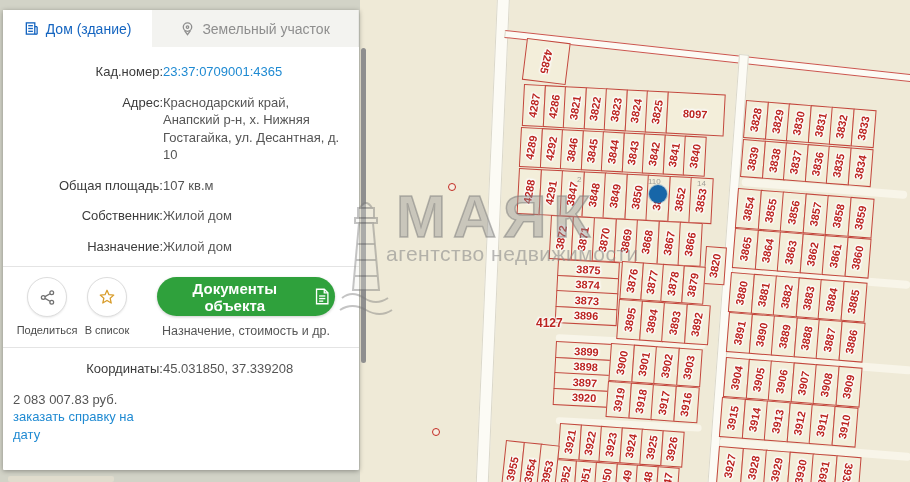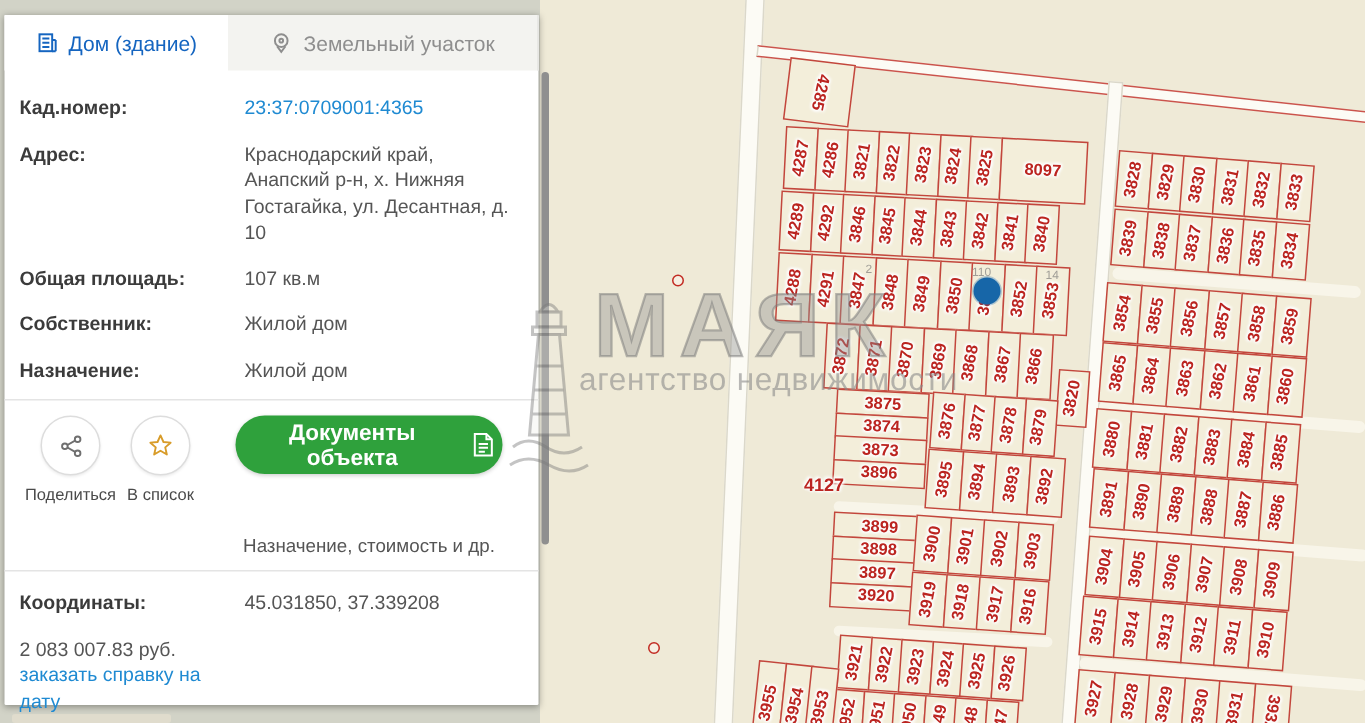--- a/index.html
+++ b/index.html
@@ -34,30 +34,30 @@
   #wm-lh{position:absolute;left:0;top:14px;opacity:.55;}
   
   #panel{position:absolute;left:3px;top:10px;width:356px;height:460px;background:#fff;z-index:10;
     box-shadow:0 1px 5px rgba(0,0,0,.35);border-radius:1px;}
   #tabs{display:flex;height:37px;}
   .tab{display:flex;align-items:center;justify-content:center;gap:7px;font-size:14px;cursor:pointer;}
   .tab-inactive{flex:1.38;background:#f3f3f0;color:#8e8e8e;border-right:1px solid #e8e8e5;}
   .tab-active{flex:1;background:#fff;color:#1565c0;font-weight:500;}
   .tab svg{flex:0 0 auto;}
   .frow{display:grid;grid-template-columns:150px 1fr;padding:8px 14px 5px 10px;}
-  .flabel{font-size:13px;font-weight:bold;color:#3b3b3b;line-height:1.35;}
+  .flabel{font-size:13px;font-weight:normal;color:#3b3b3b;line-height:1.35;text-align:right;}
   .fvalue{font-size:13px;color:#555;line-height:1.35;}
   .vlink{color:#1f8ad2;text-decoration:none;cursor:pointer;display:block;}
   #actions{display:flex;align-items:flex-start;margin-top:6px;padding:10px 12px 9px 14px;
     border-top:1px solid #e4e4e4;border-bottom:1px solid #e4e4e4;}
   .circ-item{display:flex;flex-direction:column;align-items:center;width:60px;}
   .circ{width:38px;height:38px;border-radius:50%;border:1px solid #ddd;background:#fff;display:flex;
     align-items:center;justify-content:center;cursor:pointer;box-shadow:0 1px 2px rgba(0,0,0,.08);}
   .circ-cap{font-size:11px;color:#4a4a4a;margin-top:7px;white-space:nowrap;}
-  #docs-col{flex:1;display:flex;flex-direction:column;align-items:center;margin-left:8px;gap:33px;}
+  #docs-col{flex:1;display:flex;flex-direction:column;align-items:center;margin-left:8px;}
   #docs-btn{width:178px;height:39px;border:none;border-radius:20px;background:#2fa13c;color:#fff;
     font-family:"Liberation Sans",sans-serif;font-size:15px;font-weight:bold;display:flex;align-items:center;
     justify-content:center;gap:8px;cursor:pointer;box-shadow:0 1px 3px rgba(0,0,0,.2);}
   #docs-sub{font-size:12.5px;color:#555;margin-top:8px;}
   #scrollthumb{position:absolute;left:361px;top:48px;width:5px;height:315px;background:#8f8f8f;border-radius:3px;z-index:11;cursor:pointer;}
   #stub{position:absolute;left:8px;top:476px;width:106px;height:6px;background:#e0dccd;border-radius:2px;}
 </style>
 </head>
 <body>
 

